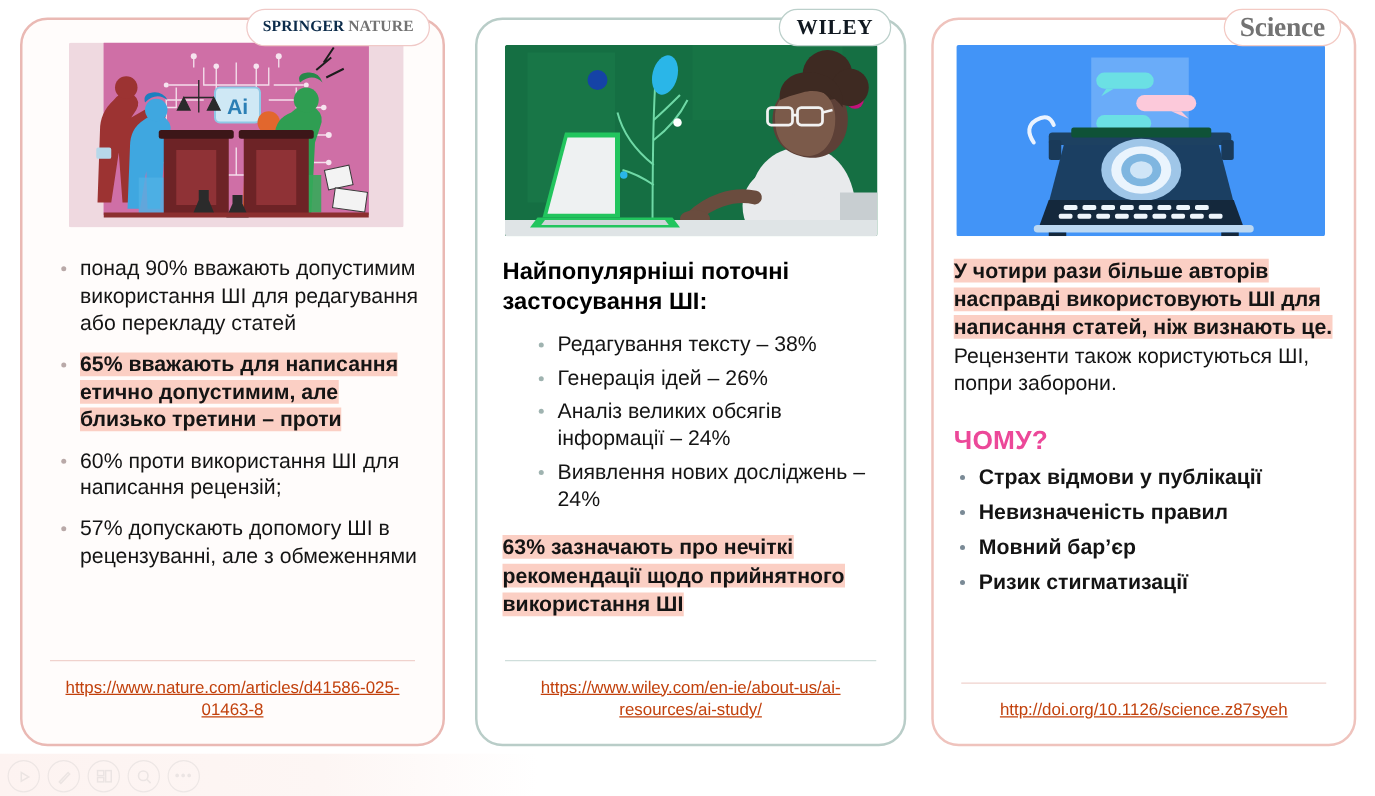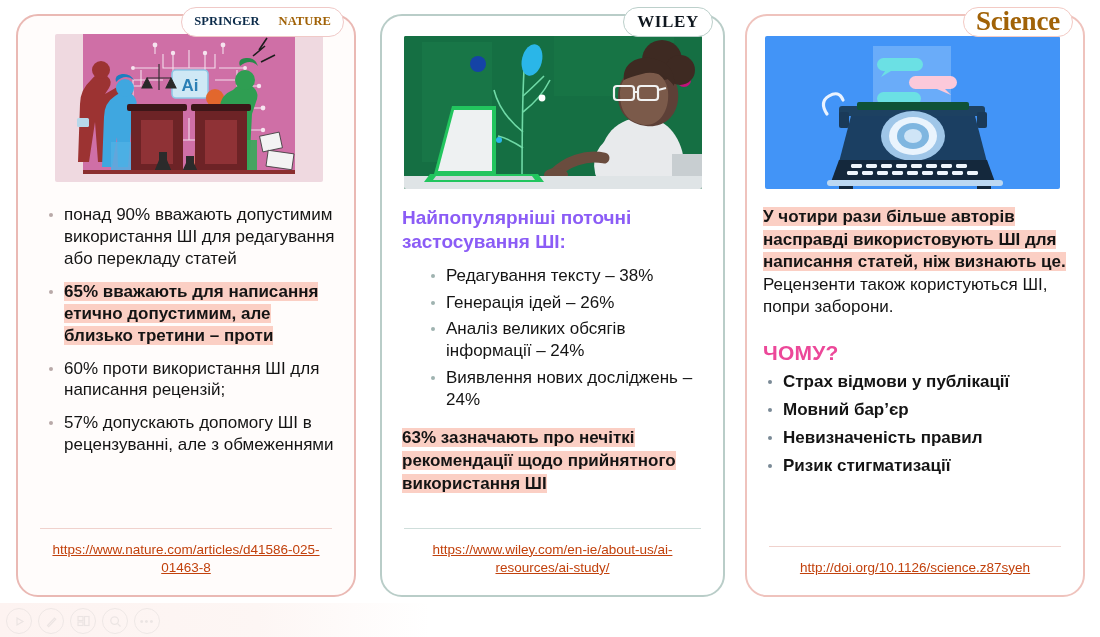--- a/index.html
+++ b/index.html
@@ -63,30 +63,30 @@
   .logo-pill.science  { border: 1.5px solid #f3cac4; }
 
   .logo-springer {
     font-family: "Liberation Serif", "DejaVu Serif", serif;
     font-weight: 700;
     font-size: 12.5px;
     letter-spacing: .1px;
     white-space: nowrap;
   }
   .logo-springer .s1 { color: #0b2b4a; }
-  .logo-springer .s2 { color: #a16207; margin-left: 19px; }
+  .logo-springer .s2 { color: #737373; margin-left: 3px; }
   .logo-wiley {
     font-family: "Liberation Serif", "DejaVu Serif", serif;
     font-weight: 700; font-size: 17px;
     color: #101820; letter-spacing: .6px;
   }
   .logo-science {
     font-family: "Liberation Serif", "DejaVu Serif", serif;
-    font-weight: 700; font-size: 27px;
-    color: #a16207; letter-spacing: -.2px;
+    font-weight: 700; font-size: 22px;
+    color: #737373; letter-spacing: -.2px;
   }
 
   
   .hero {
     position: absolute;
     left: 0; right: 0;
     border-radius: 2px;
     overflow: hidden;
   }
   .card.springer .hero { top: 18px; left: 37px; width: 268px; height: 148px; }
@@ -128,21 +128,21 @@
     background: #fbcfc4;
     box-decoration-break: clone;
     font-weight: bold;
     -webkit-box-decoration-break: clone;
   }
 
   
   .wiley-heading {
     font-size: 19px;
     font-weight: 700;
-    color: #8b5cf6;
+    color: #000000;
     line-height: 1.28;
     margin: 0 0 10px 0;
   }
   .card.wiley ul.bullets { margin-left: 22px; }
   .card.wiley ul.bullets li { font-size: 17px; margin-bottom: 5px; }
   .wiley-note {
     margin-top: 16px;
     font-size: 17px;
     line-height: 1.34;
     color: #141414;
@@ -462,22 +462,22 @@
           <rect x="212" y="150" width="14" height="3" fill="#14283c"></rect>
         </g>
       </svg>
     </div>
 
     <div class="body">
       <p class="science-para"><span class="hl">У чотири рази більше авторів насправді використовують ШІ для написання статей, ніж визнають це.</span><span> Рецензенти також користуються ШІ, попри заборони.</span></p>
       <h2 class="science-heading">ЧОМУ?</h2>
       <ul class="bullets">
         <li><span>Страх відмови у публікації</span></li>
+        <li><span>Невизначеність правил</span></li>
         <li><span>Мовний бар’єр</span></li>
-        <li><span>Невизначеність правил</span></li>
         <li><span>Ризик стигматизації</span></li>
       </ul>
     </div>
 
     <div class="source-wrap">
       <hr class="source-rule">
       <a class="source-link" href="#">http://doi.org/10.1126/science.z87syeh</a>
     </div>
   </section>
 

